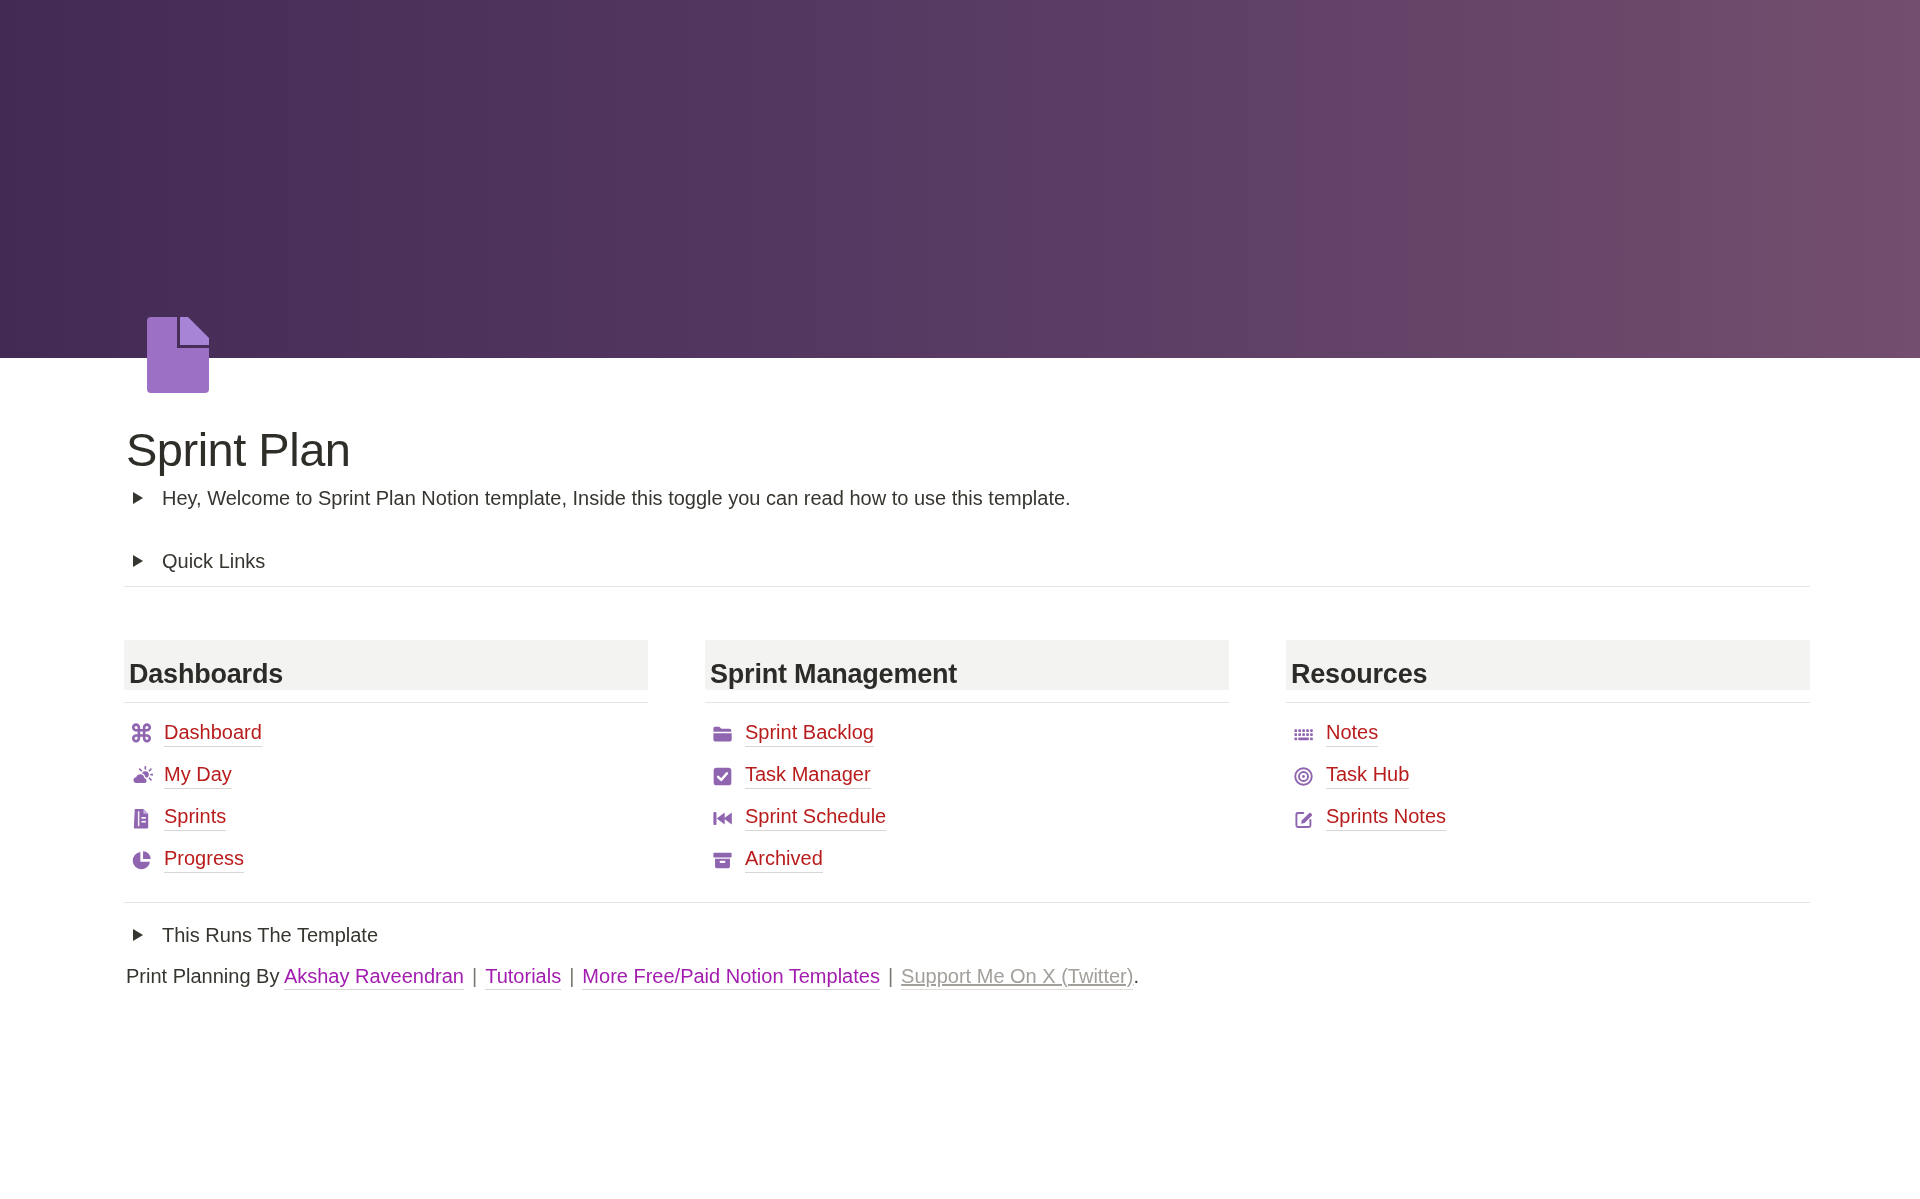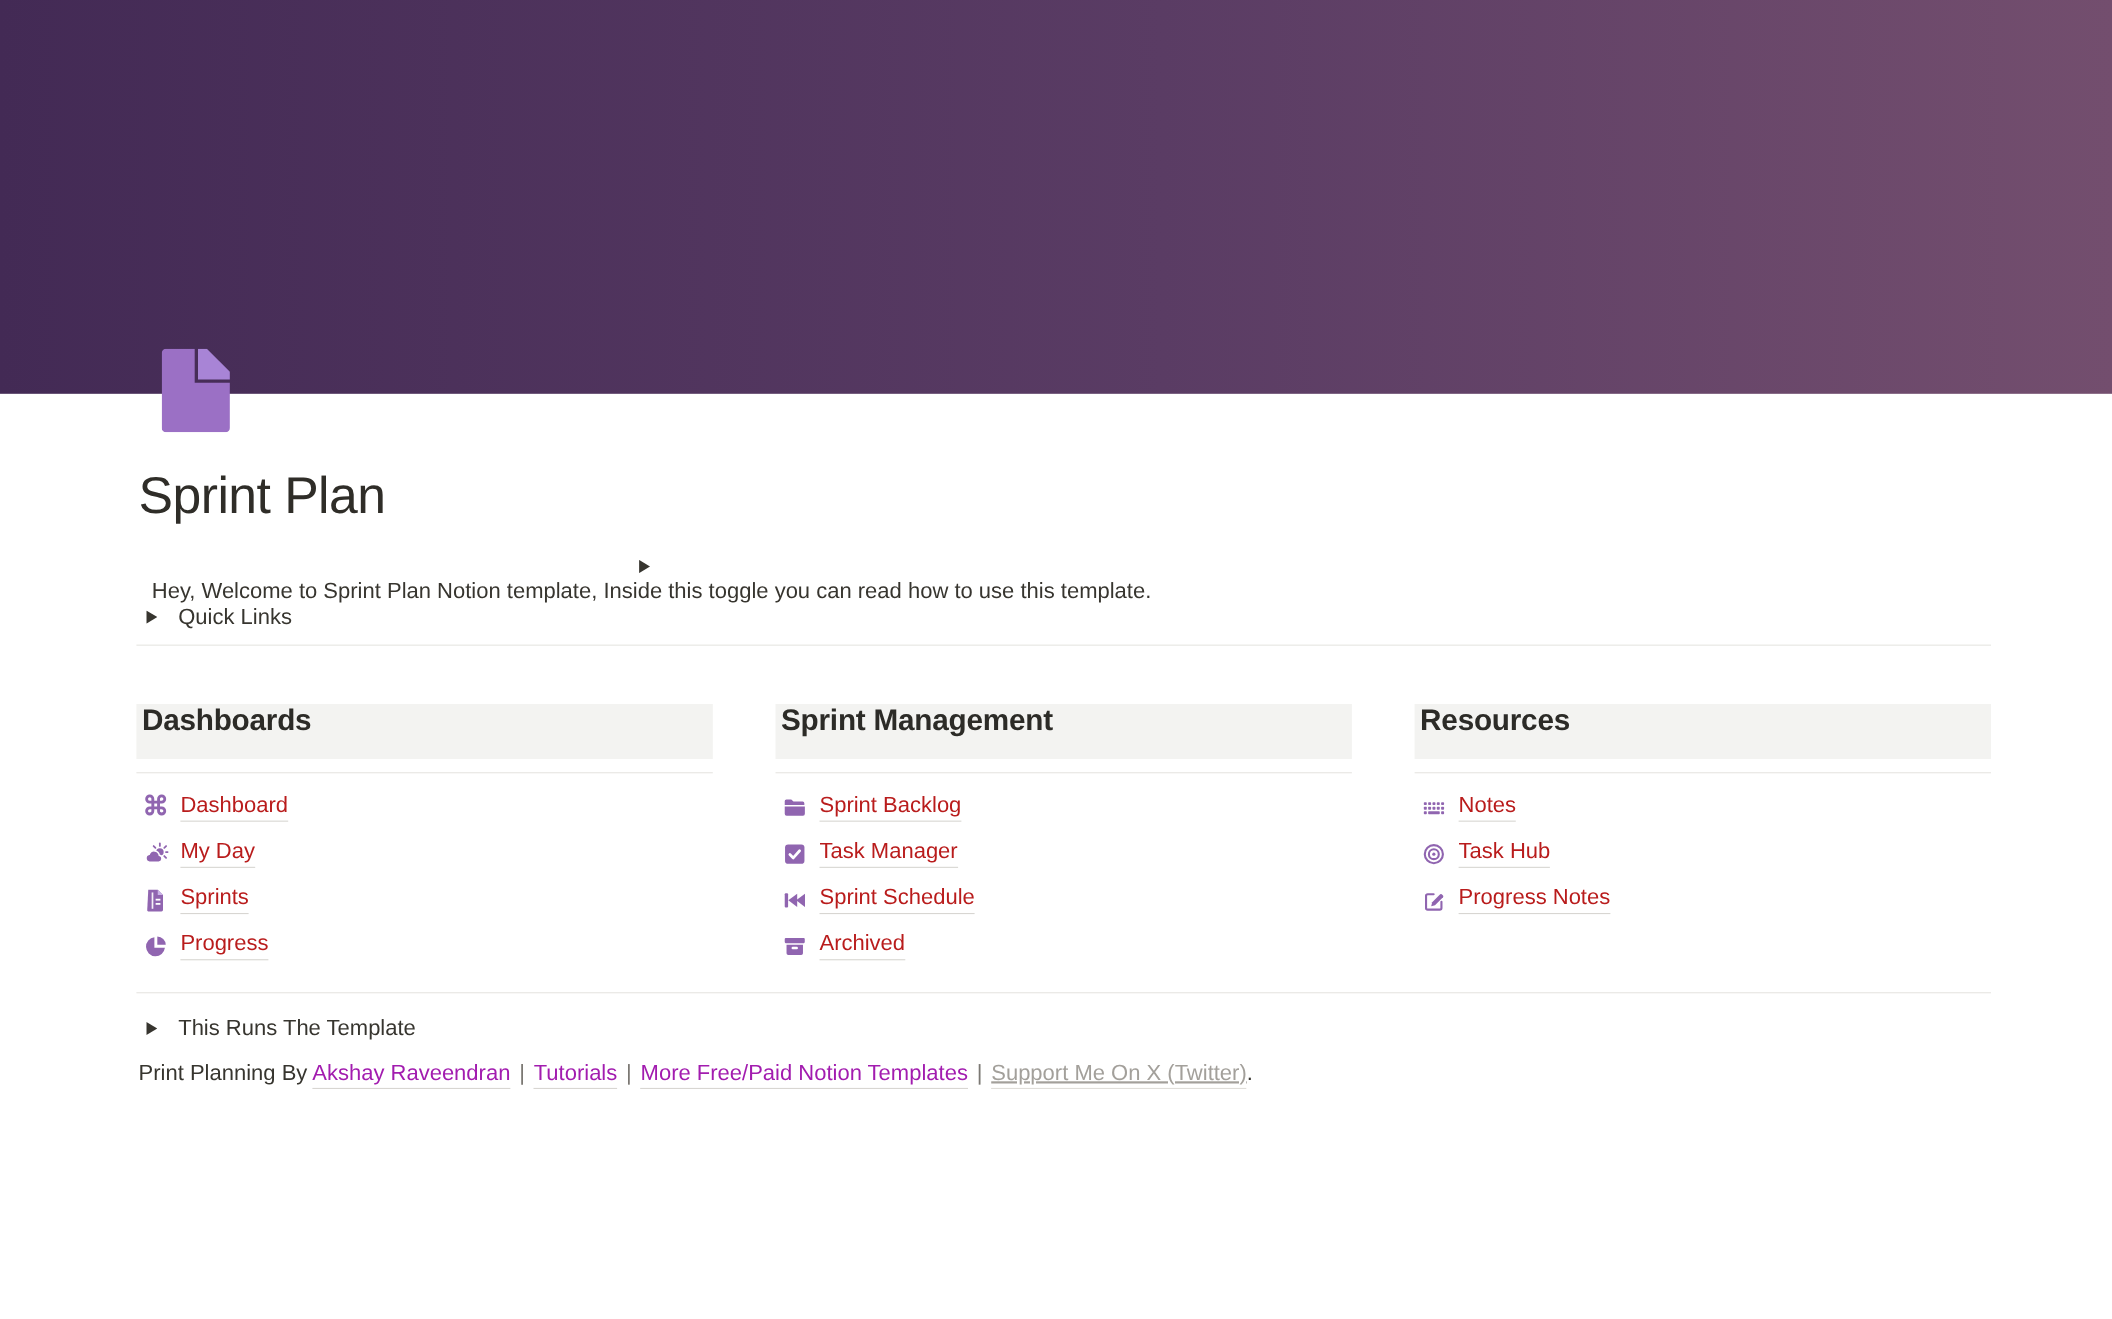--- a/index.html
+++ b/index.html
@@ -27,35 +27,35 @@
     position:absolute; left:126px; height:30px;
     display:flex; align-items:center; cursor:pointer;
   }
   .toggle-row .marker {
     width:24px; height:24px; display:flex; align-items:center; justify-content:center;
     flex:0 0 24px;
   }
   .toggle-row .toggle-label {
     margin-left:12px; font-size:20px; color:#37352f; white-space:nowrap;
   }
-  #toggle-welcome { top:503px;flex-direction:column; }
+  #toggle-welcome { top:483px; }
   #toggle-quicklinks { top:546px; }
   #toggle-runs { top:920px; }
   .divider {
     position:absolute; left:124px; width:1686px; height:1px; background:#e6e5e2;
   }
   #divider-top { top:586px; }
   #divider-bottom { top:902px; }
   .columns {
     position:absolute; left:124px; top:640px; width:1686px;
     display:flex; gap:57px;
   }
   .column { flex:1 1 0; min-width:0; }
   .column-header {
-    height:50px; background:#f3f3f1; display:flex; align-items:flex-start;
+    height:50px; background:#f3f3f1; display:flex; align-items:flex-end;
     padding-left:5px;
   }
   .column-header h2 {
     font-size:27px; font-weight:700; color:#2c2b27; letter-spacing:-0.2px;
   }
   .column-divider { height:1px; background:#e6e5e2; margin-top:12px; }
   .link-list { padding-top:10px; padding-left:6px; }
   .page-link {
     height:42px; display:flex; align-items:center; cursor:pointer;
     text-decoration:none; color:#37352f;
@@ -256,21 +256,21 @@
           </span>
           <span class="label">Task Hub</span>
         </a>
         <a class="page-link">
           <span class="icon">
             <svg viewBox="0 0 24 24">
               <path fill="none" stroke="#9065B0" stroke-width="2" stroke-linecap="round" d="M19.2,13.4 v5.8 a1.6,1.6 0 0 1 -1.6,1.6 H6.2 a1.6,1.6 0 0 1 -1.6,-1.6 V7.8 a1.6,1.6 0 0 1 1.6,-1.6 h5.6"></path>
       <path fill="#9065B0" d="M10.4,13.9 l-0.9,3.6 3.6,-0.9 7.6,-7.6 a1.1,1.1 0 0 0 0,-1.5 l-1.2,-1.2 a1.1,1.1 0 0 0 -1.5,0 z"></path>
             </svg>
           </span>
-          <span class="label">Progress Notes</span>
+          <span class="label">Sprints Notes</span>
         </a>
       </div>
     </div>
   </div>
 
 <div class="divider" id="divider-bottom"></div>
 
 <div class="toggle-row" id="toggle-runs">
   <span class="marker">
     <svg class="tri" width="10" height="12" viewBox="0 0 10 12">

